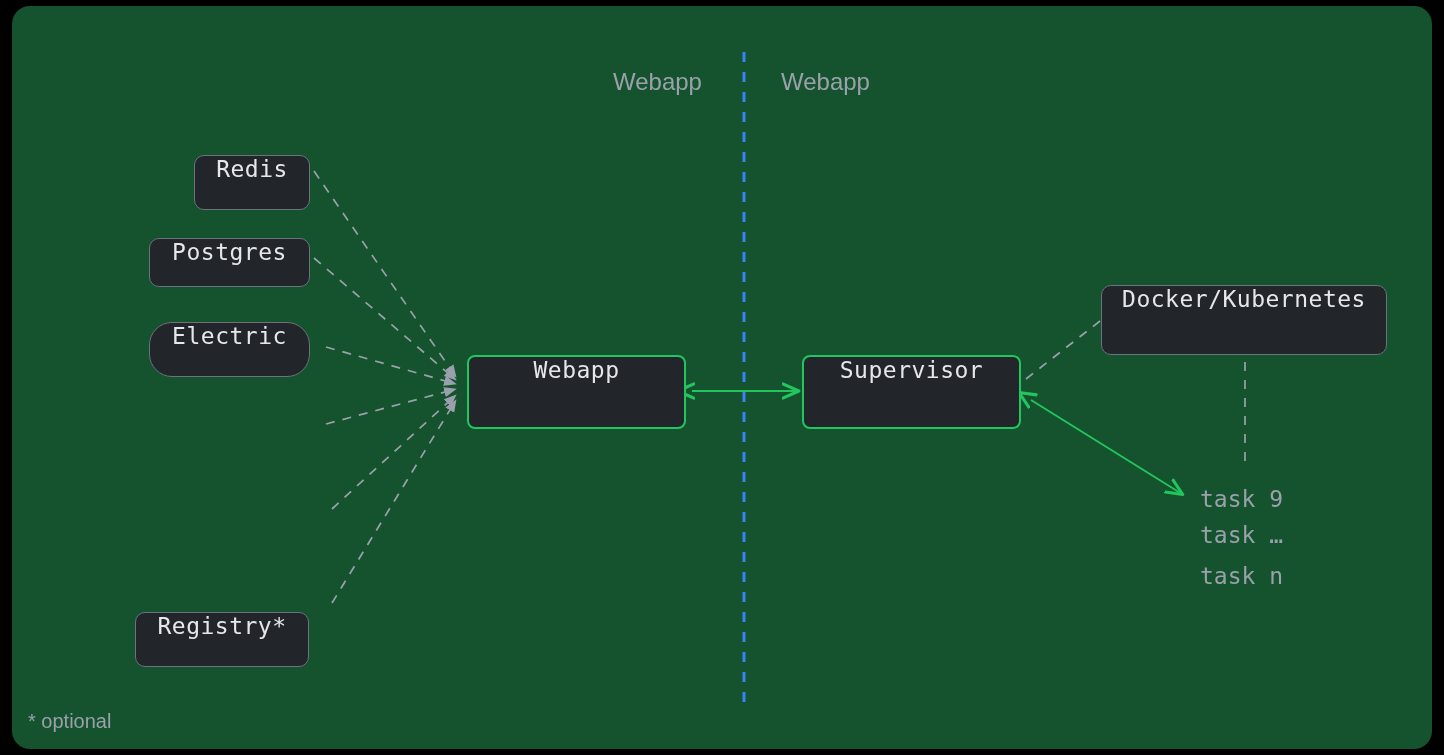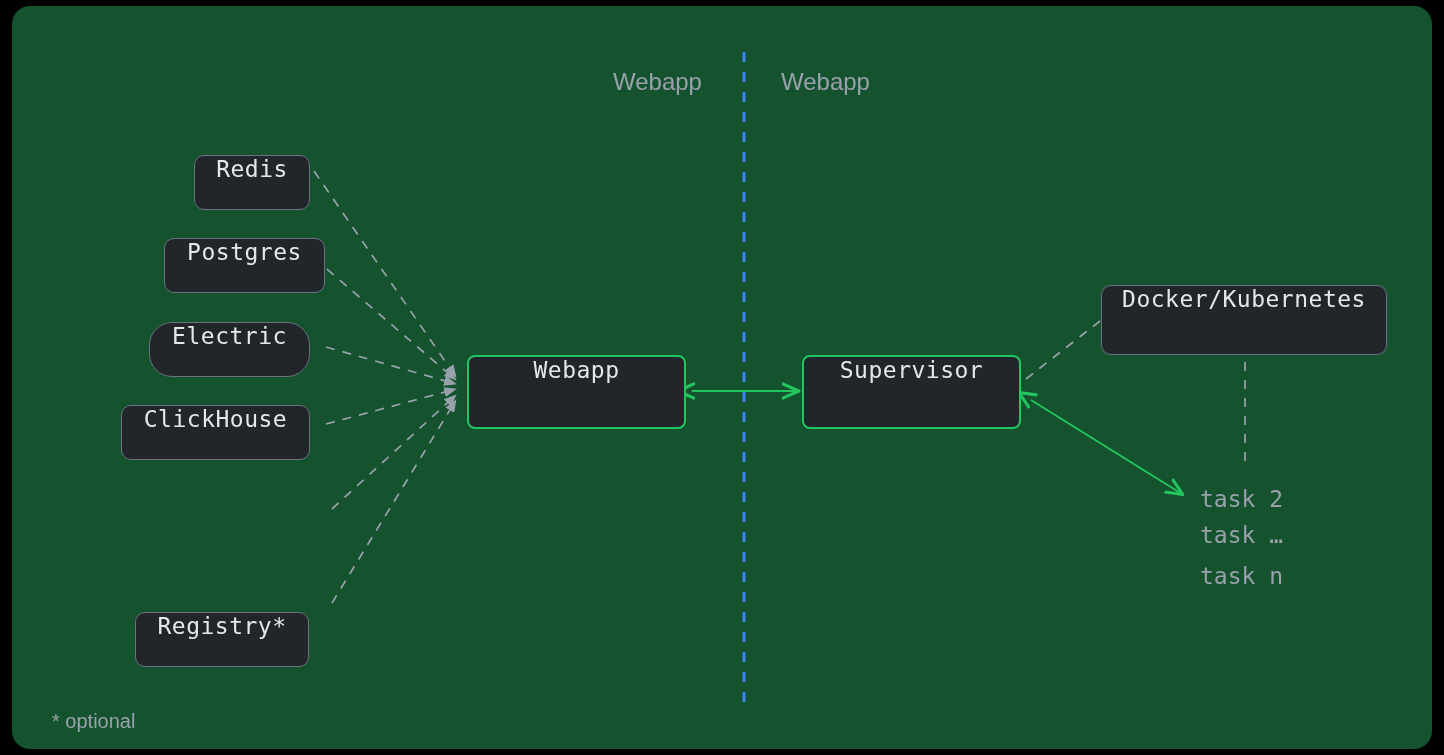--- a/index.html
+++ b/index.html
@@ -68,21 +68,20 @@
     font-size: 23px;
     color: #9aa1ac;
     white-space: nowrap;
   }
   .footnote {
     position: absolute;
     font-family: "Liberation Sans", sans-serif;
     font-size: 20px;
     color: #9aa1ac;
     white-space: nowrap;
-    margin-left: 24px;
   }
 </style>
 </head>
 <body>
 
 <div id="root">
   <div class="canvas">
 
     <svg class="edges" viewBox="0 0 1420 743" width="1420" height="743" xmlns="http://www.w3.org/2000/svg">
       <defs>
@@ -116,43 +115,40 @@
 
       <line x1="1233" y1="356" x2="1233" y2="464" stroke="#9aa1ac" stroke-width="1.7" stroke-dasharray="9 9"></line>
     </svg>
 
     <div class="lane-label" style="left:601px; top:62px;">Webapp</div>
     <div class="lane-label" style="left:769px; top:62px;">Webapp</div>
 
     <div class="node" style="left:182px; top:149px; width:116px; height:55px;">
       <span>Redis</span>
     </div>
-    <div class="node" style="left:137px; top:232px; width:161px; height:55px;margin-left:15px;">
+    <div class="node" style="left:137px; top:232px; width:161px; height:49px;">
       <span>Postgres</span>
     </div>
     <div class="node" style="left:137px; top:316px; width:161px; height:55px;border-radius:23px;">
       <span>Electric</span>
-    </div>
-    <div class="node" style="left:109px; top:399px; width:189px; height:55px;">
-      <span>ClickHouse</span>
     </div>
     <div class="node" style="left:123px; top:566px; width:174px; height:55px;margin-top:40px;">
       <span>Registry*</span>
     </div>
 
     <div class="node accent" style="left:455px; top:349px; width:219px; height:74px;">
       <span>Webapp</span>
     </div>
     <div class="node" style="left:1089px; top:279px; width:286px; height:70px;">
       <span>Docker/Kubernetes</span>
     </div>
     <div class="node accent" style="left:790px; top:349px; width:219px; height:74px;">
       <span>Supervisor</span>
     </div>
 
-    <div class="task-label" style="left:1188px; top:480px;">task 2</div>
+    <div class="task-label" style="left:1188px; top:480px;">task 9</div>
     <div class="task-label" style="left:1188px; top:516px;">task …</div>
     <div class="task-label" style="left:1188px; top:557px;text-align:center;">task n</div>
 
     <div class="footnote" style="left:16px; top:704px;">* optional</div>
 
   </div>
 </div>
 
 </body></html>

